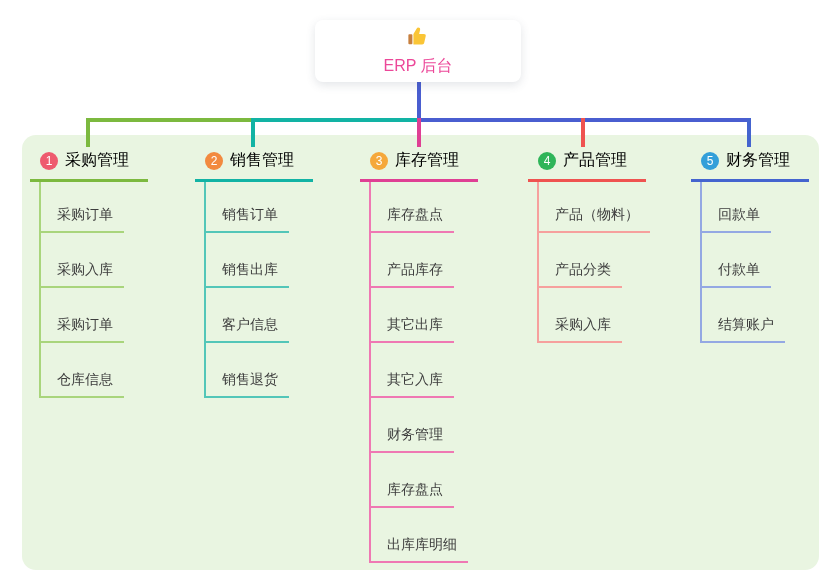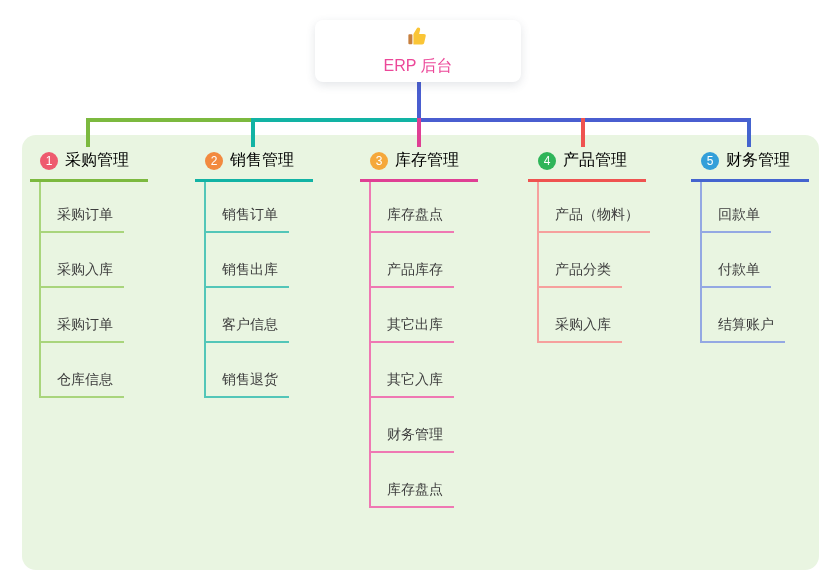--- a/index.html
+++ b/index.html
@@ -135,20 +135,23 @@
           </div>
           <div class="child">
             <span class="child-label">其它入库</span>
           </div>
           <div class="child">
             <span class="child-label">财务管理</span>
           </div>
           <div class="child">
             <span class="child-label">库存盘点</span>
           </div>
+          <div class="child">
+            <span class="child-label">出库库明细</span>
+          </div>
         </div>
   </div>
 
   <div class="branch b4" style="--line: #ef5350; --child-line: #f6a09d; --badge: #2fb559;">
     <div class="branch-header">
       <span class="badge">4</span>
       <span class="branch-title">产品管理</span>
     </div>
     <div class="children">
           <div class="child">

